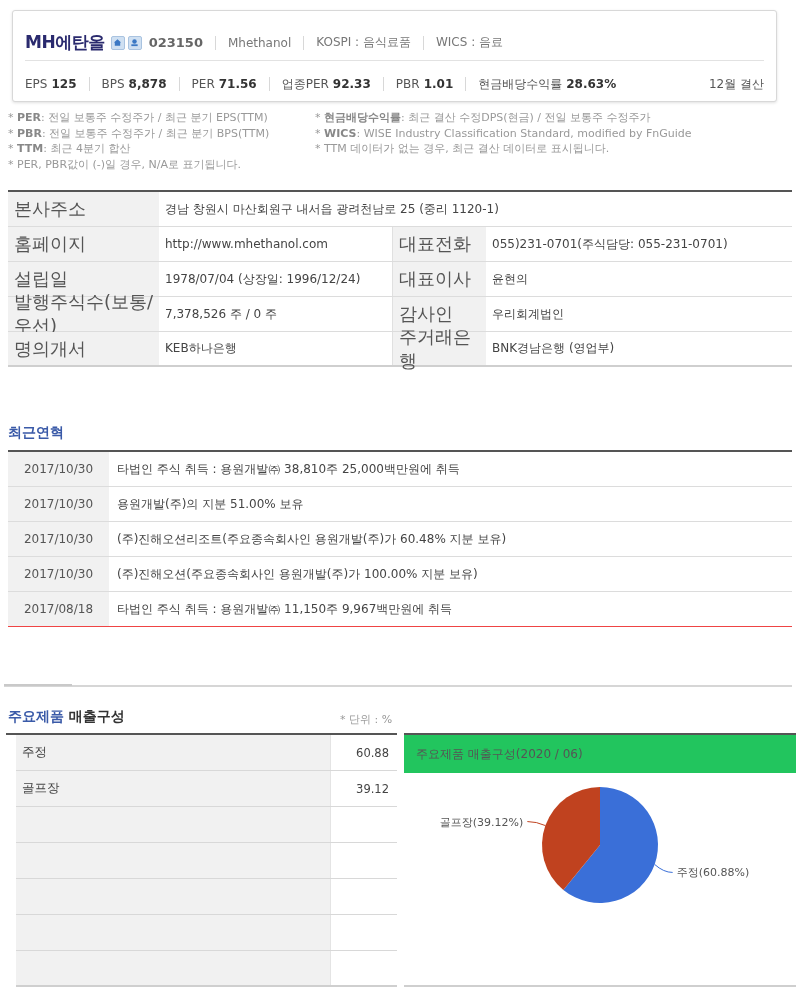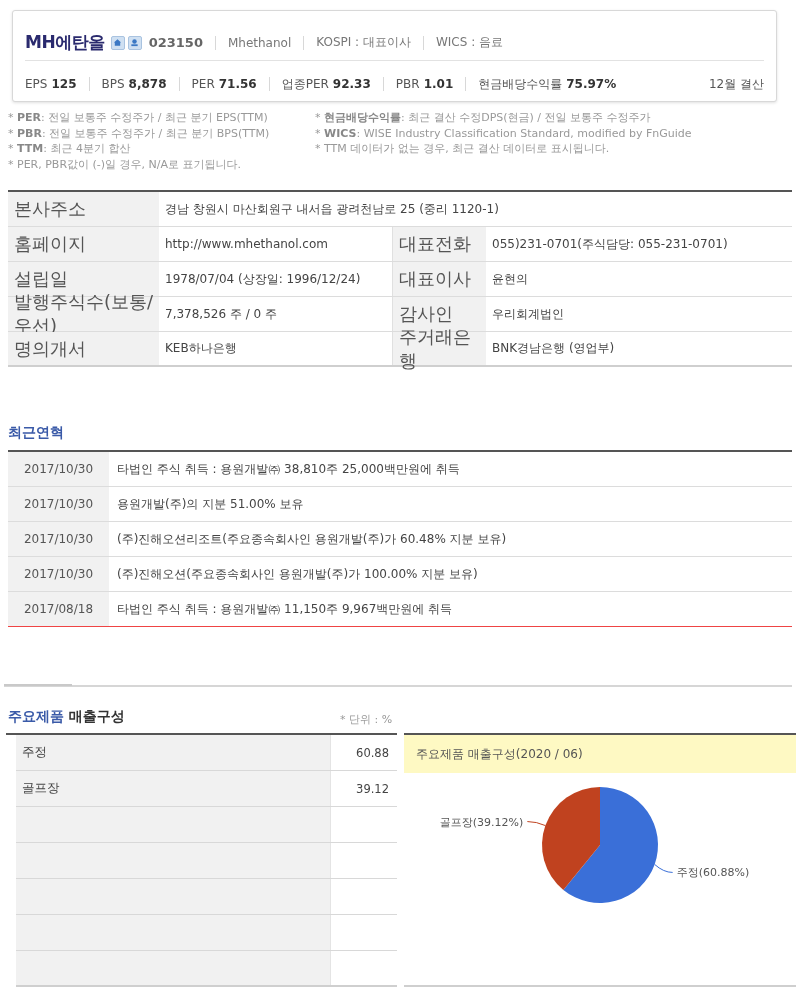--- a/index.html
+++ b/index.html
@@ -55,21 +55,21 @@
   .prod-title .blue { color: #3a5aa8; }
   .unit { position: absolute; left: 340px; top: 712px; font-size: 11px; color: #999; }
   .prod { position: absolute; left: 6px; top: 733px; width: 391px; border-top: 2px solid #555; padding-left: 10px; }
   .prod-row { display: flex; height: 36px; border-bottom: 1px solid #d8d8d8; }
   .prod-row.last { border-bottom: 2px solid #cfcfcf; }
   .prod-name { width: 314px; background: #f1f1f1; display: flex; align-items: center; padding-left: 6px; font-size: 12.5px; color: #444; }
   .prod-val { flex: 1; display: flex; align-items: center; justify-content: flex-end; padding-right: 8px; font-size: 11.5px; color: #444; border-left: 1px solid #e4e4e4; }
 
   
   .chart-panel { position: absolute; left: 404px; top: 733px; width: 392px; height: 254px; border-top: 2px solid #555; }
-  .chart-head { height: 38px; background: #fef9c3; display: flex; align-items: center; padding-left: 12px; font-size: 12px; color: #555; }
+  .chart-head { height: 38px; background: #22c55e; display: flex; align-items: center; padding-left: 12px; font-size: 12px; color: #555; }
   .chart-foot { position: absolute; left: 0; bottom: 0; width: 100%; height: 2px; background: #cfcfcf; }
   .chart-svg { position: absolute; left: 0; top: 38px; width: 392px; height: 214px; }
 </style>
 </head>
 <body>
 
 <div class="card">
   <div class="card-top">
     <span class="co-name">MH에탄올</span>
     <span class="mini-icon">
@@ -80,36 +80,36 @@
     <span class="mini-icon">
       <svg viewBox="0 0 10 10">
           <circle cx="5" cy="4" r="2.5" fill="#3b78c4"></circle>
           <rect x="1.5" y="7" width="7" height="2" fill="#3b78c4"></rect>
         </svg>
     </span>
     <span class="co-code">023150</span>
     <span class="sep"></span>
     <span class="meta">Mhethanol</span>
     <span class="sep"></span>
-    <span class="meta">KOSPI : 대표이사</span>
+    <span class="meta">KOSPI : 음식료품</span>
     <span class="sep"></span>
     <span class="meta">WICS : 음료</span>
   </div>
   <div class="card-bottom">
     <span class="kv"><span>EPS</span><span class="v">125</span></span>
     <span class="sep"></span>
     <span class="kv"><span>BPS</span><span class="v">8,878</span></span>
     <span class="sep"></span>
     <span class="kv"><span>PER</span><span class="v">71.56</span></span>
     <span class="sep"></span>
     <span class="kv"><span>업종PER</span><span class="v">92.33</span></span>
     <span class="sep"></span>
     <span class="kv"><span>PBR</span><span class="v">1.01</span></span>
     <span class="sep"></span>
-    <span class="kv"><span>현금배당수익률</span><span class="v">75.97%</span></span>
+    <span class="kv"><span>현금배당수익률</span><span class="v">28.63%</span></span>
     <span class="settle">12월 결산</span>
   </div>
 </div>
 
 <div class="notes">
   <div class="col left">
     <div>* <b>PER</b><span>: 전일 보통주 수정주가 / 최근 분기 EPS(TTM)</span></div>
     <div>* <b>PBR</b><span>: 전일 보통주 수정주가 / 최근 분기 BPS(TTM)</span></div>
     <div>* <b>TTM</b><span>: 최근 4분기 합산</span></div>
     <div>* <span>PER, PBR값이 (-)일 경우, N/A로 표기됩니다.</span></div>

